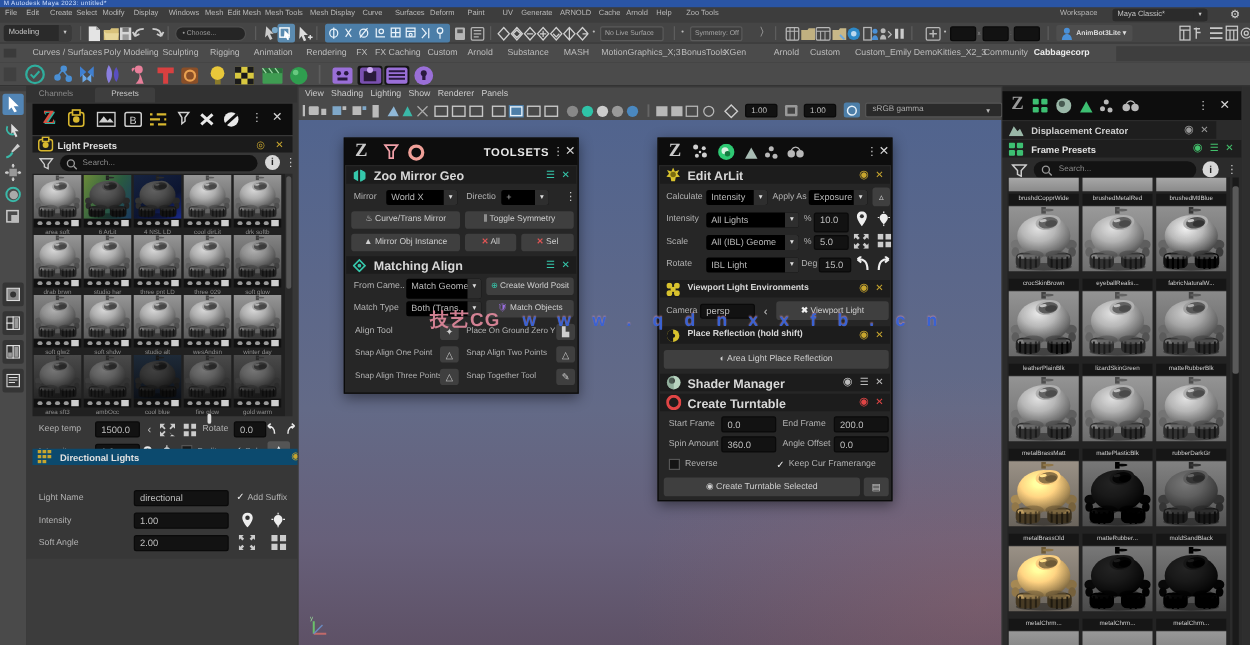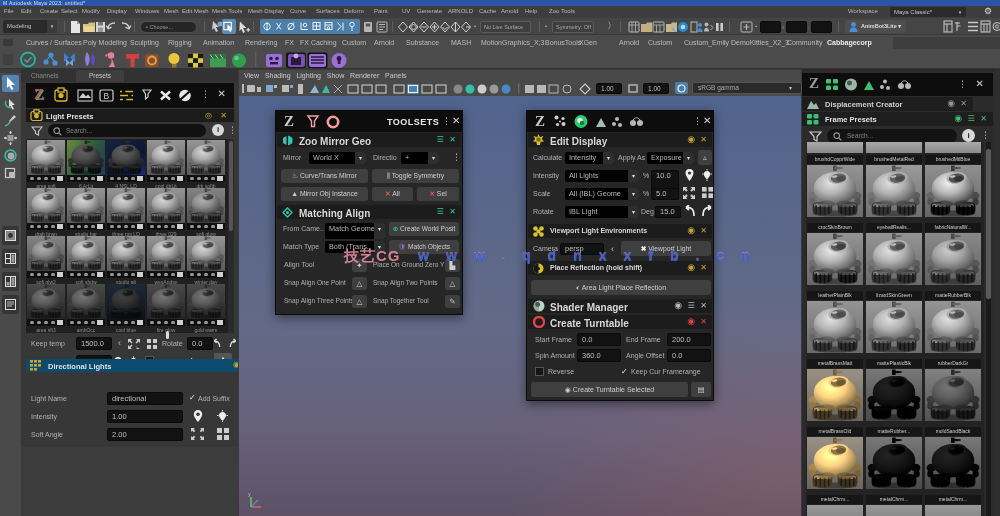--- a/index.html
+++ b/index.html
@@ -949,33 +949,33 @@
           </g>
     </svg>
     <span class="abs dots3" style="left:166px;top:5px;">⋮</span>
     <span class="abs xx" style="left:176px;top:4px;">✕</span>
   </div>
   <div class="sechdr" style="top:22px;">
     <svg class="abs" style="left:5px;top:1px;" width="11" height="12" viewBox="0 0 11 12">
           <path d="M5.5 0l1.4 3.2L10.4 2 8.8 5l2.2 2.4-3.4.4L7 11H4L3.4 7.8 0 7.4 2.2 5 .6 2l3.5 1.2z" fill="#d8c22e"></path>
           <circle cx="5.5" cy="5.5" r="2.2" fill="#7a6c10"></circle>
         </svg>
-    <span class="t">Edit Display</span>
+    <span class="t">Edit ArLit</span>
     <span class="abs gold" style="right:17px;top:1px;font-size:9px;">◉</span>
     <span class="abs gold" style="right:5px;top:2px;font-size:8px;">✕</span>
   </div>
   <span class="lbl" style="left:6px;top:43px;font-size:7px;">Calculate</span>
   <span class="drop" style="left:38px;top:41px;width:49px;height:12px;">Intensity<span class="ar">▾</span></span>
   <span class="lbl" style="left:91px;top:43px;font-size:7px;">Apply As</span>
   <span class="drop" style="left:120px;top:41px;width:47px;height:12px;">Exposure<span class="ar">▾</span></span>
   <div class="btn" style="left:171px;top:39px;width:14px;height:15px;line-height:15px;">▵</div>
   <span class="lbl" style="left:6px;top:61px;font-size:7px;">Intensity</span>
   <span class="drop" style="left:38px;top:59px;width:74px;height:12px;">All Lights<span class="ar">▾</span></span>
   <span class="lbl" style="left:116px;top:61px;font-size:7px;">%</span>
-  <span class="inp" style="left:124px;top:59px;width:28px;height:29px;line-height:10px;">10.0</span>
+  <span class="inp" style="left:124px;top:59px;width:28px;height:16px;line-height:10px;">10.0</span>
   <svg class="abs" style="left:158px;top:58px;" width="9" height="12" viewBox="0 0 9 12">
         <path d="M4.5 0a4 4 0 014 4c0 3-4 8-4 8S.5 7 .5 4a4 4 0 014-4z" fill="#eee"></path>
         <circle cx="4.5" cy="4" r="1.6" fill="#333"></circle>
       </svg>
   <svg class="abs" style="left:175px;top:58px;" width="10" height="12" viewBox="0 0 10 12">
         <path d="M5 2c2 0 3.3 1.4 3.3 3.3S5 10.5 5 10.5 1.7 7.2 1.7 5.3 3 2 5 2z" fill="#eee"></path>
         <path d="M5 0v1.4M5 10.6v1.4M0 5h1.4M8.6 5H10" stroke="#eee" stroke-width=".9"></path>
       </svg>
   <span class="lbl" style="left:6px;top:79px;font-size:7px;">Scale</span>
   <span class="drop" style="left:38px;top:77px;width:74px;height:12px;">All (IBL) Geome<span class="ar">▾</span></span>

